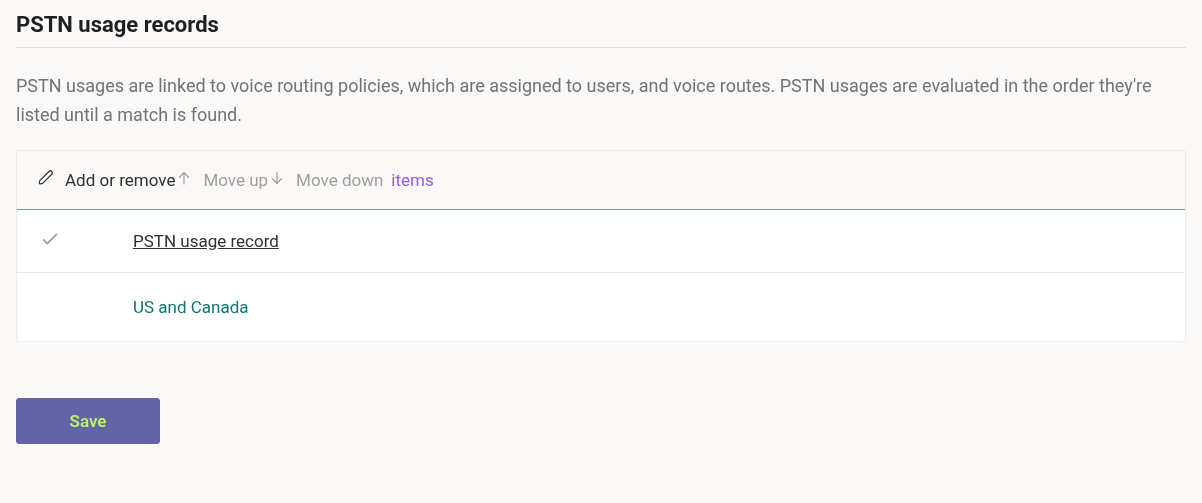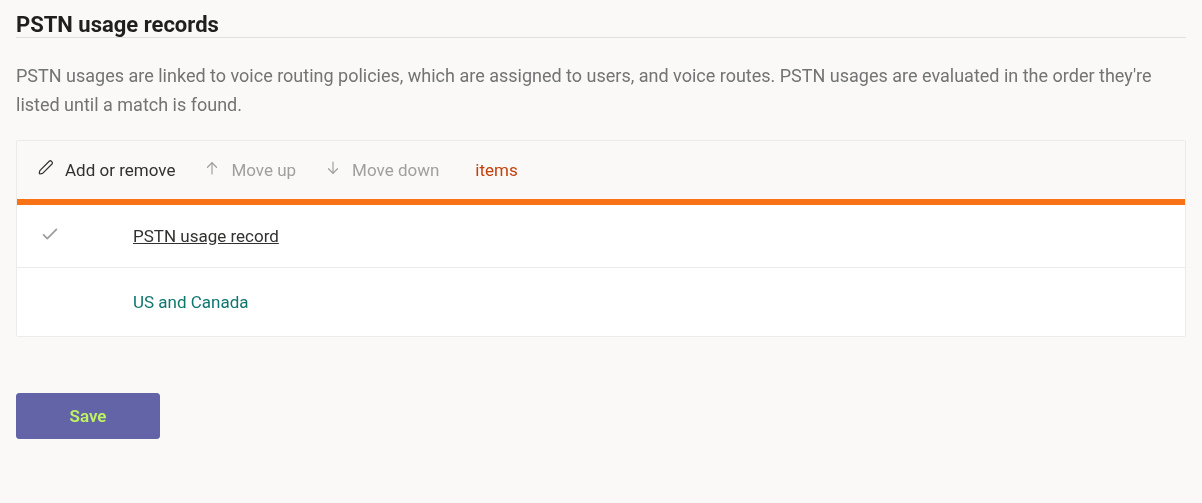--- a/index.html
+++ b/index.html
@@ -7,62 +7,62 @@
       font-family: "Segoe UI", -apple-system, BlinkMacSystemFont, Roboto, "Helvetica Neue", sans-serif;
       background: #faf9f8;
       color: #323130;
       padding: 12px 16px 24px 16px;
       width: 1202px;
     }
     .page-title {
       font-size: 22px;
       font-weight: 700;
       color: #201f1e;
+      padding-bottom: 10px;
       border-bottom: 1px solid #e1dfdd;
     }
     .description {
       font-size: 18px;
       line-height: 1.6;
       color: #737373;
       margin-top: 24px;
       margin-bottom: 20px;
     }
     .panel {
       background: #ffffff;
       border: 1px solid #edebe9;
       border-radius: 2px;
     }
     .toolbar {
       display: flex;
       align-items: center;
-      gap: 28px;
       padding: 18px 20px;
       background: #faf9f8;
-      border-bottom: 6px solid #f97316;
+      border-bottom: 1px solid #f97316;
       font-size: 17px;
     }
     .tb-btn {
       display: inline-flex;
       align-items: center;
       gap: 10px;
       cursor: pointer;
       color: #323130;
       background: transparent;
       border: none;
       font: inherit;
     }
     .tb-btn.disabled {
       color: #a19f9d;
       cursor: default;
     }
     .tb-btn svg { width: 18px; height: 18px; }
     .tb-btn.disabled svg { stroke: #a19f9d; fill: none; }
     .tb-btn:not(.disabled) svg { stroke: #323130; fill: none; }
     .tb-count {
-      color: #c2410c;
+      color: #8b5cf6;
       font-size: 17px;
       margin-left: 8px;
     }
     .header-row {
       display: flex;
       align-items: center;
       padding: 18px 22px;
       border-bottom: 1px solid #edebe9;
       font-size: 17px;
       color: #323130;

